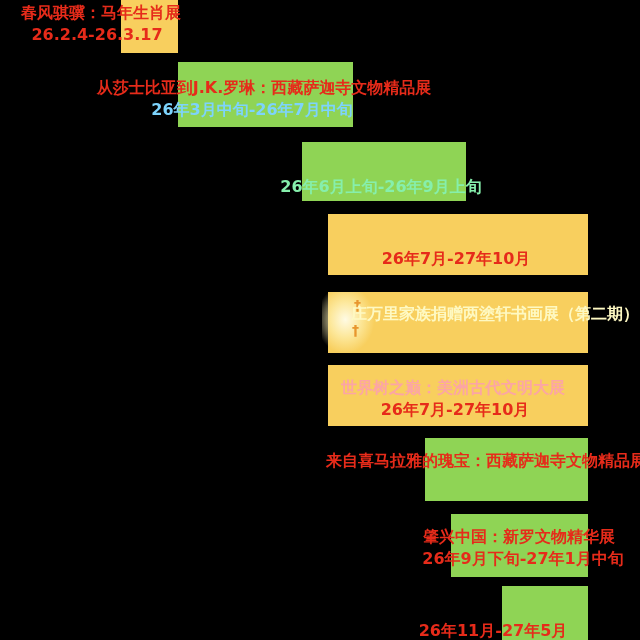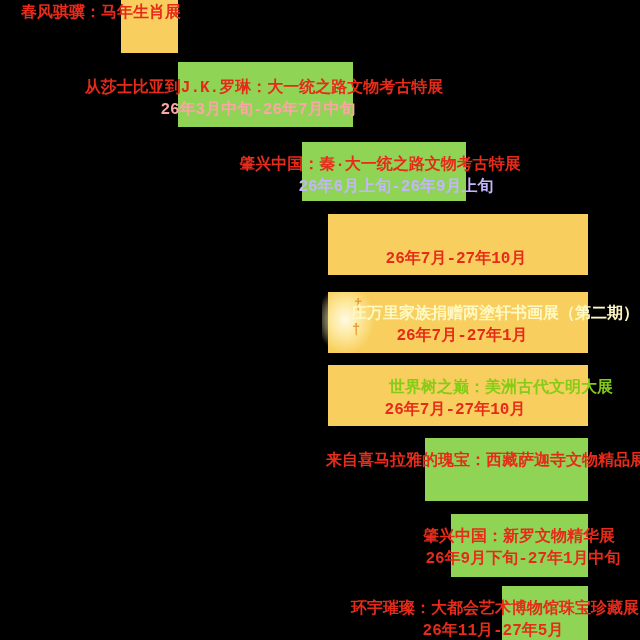--- a/index.html
+++ b/index.html
@@ -26,42 +26,40 @@
     position:absolute;
     transform:translateX(-50%);
     white-space:nowrap;
     font-size:16px;font-weight:700;line-height:22px;
     letter-spacing:0px;
   }
 </style>
 </head>
 <body>
 
-<div class="stage" style="background: rgb(0, 0, 0); font-family: Liberation Mono, monospace;">
+<div class="stage" style="background: rgb(0, 0, 0);">
     <div class="bar" style="left: 121px; top: 0px; width: 57px; height: 53px; background: rgb(248, 207, 94);"></div>
     <span class="tl-line" style="left: 101px; top: 2px; color: rgb(230, 43, 26);">春风骐骥：马年生肖展</span>
+    <span class="tl-line" style="left: 97px; top: 24px; color: rgb(230, 43, 26);">26.2.4-26.3.17</span>
     <div class="bar" style="left: 178px; top: 62px; width: 175px; height: 65px; background: rgb(143, 212, 85);"></div>
-    <span class="tl-line" style="left: 264px; top: 77px; color: rgb(230, 43, 26);">从莎士比亚到J.K.罗琳：大一统之路文物考古特展</span>
-    <span class="tl-line" style="left: 258px; top: 99px; color: #fca5a5;">26年3月中旬-26年7月中旬</span>
+    <span class="tl-line" style="left: 264px; top: 77px; color: rgb(230, 43, 26);">从莎士比亚到J.K.罗琳：西藏萨迦寺文物精品展</span>
+    <span class="tl-line" style="left: 252px; top: 99px; color: #7dd3fc;">26年3月中旬-26年7月中旬</span>
     <div class="bar" style="left: 302px; top: 142px; width: 164px; height: 59px; background: rgb(143, 212, 85);"></div>
-    <span class="tl-line" style="left: 380px; top: 154px; color: rgb(230, 43, 26);">肇兴中国：秦·大一统之路文物考古特展</span>
-    <span class="tl-line" style="left: 396px; top: 176px; color: #c4b5fd;">26年6月上旬-26年9月上旬</span>
+    <span class="tl-line" style="left: 381px; top: 176px; color: #86efac;">26年6月上旬-26年9月上旬</span>
     <div class="bar" style="left: 328px; top: 214px; width: 260px; height: 61px; background: rgb(248, 207, 94);"></div>
     <span class="tl-line" style="left: 456px; top: 248px; color: rgb(230, 43, 26);">26年7月-27年10月</span>
     <div class="bar" style="left: 328px; top: 292px; width: 260px; height: 61px; background: rgb(248, 207, 94);">
       <div class="glow"></div>
       <span class="dagger" style="left: 26px; top: 6px; color: rgb(232, 150, 46);">†</span>
       <span class="dagger" style="left: 24px; top: 31px; color: rgb(232, 150, 46);">†</span>
     </div>
     <span class="tl-line" style="left: 495px; top: 303px; color: #fef9c3;">庄万里家族捐赠两塗轩书画展（第二期）</span>
-    <span class="tl-line" style="left: 462px; top: 325px; color: rgb(230, 43, 26);">26年7月-27年1月</span>
     <div class="bar" style="left: 328px; top: 365px; width: 260px; height: 61px; background: rgb(248, 207, 94);"></div>
-    <span class="tl-line" style="left: 453px; top: 377px; color: #84cc16; margin-left: 48px;">世界树之巅：美洲古代文明大展</span>
+    <span class="tl-line" style="left: 453px; top: 377px; color: #fca5a5;">世界树之巅：美洲古代文明大展</span>
     <span class="tl-line" style="left: 455px; top: 399px; color: rgb(230, 43, 26);">26年7月-27年10月</span>
     <div class="bar" style="left: 425px; top: 438px; width: 163px; height: 63px; background: rgb(143, 212, 85);"></div>
     <span class="tl-line" style="left: 486px; top: 450px; color: rgb(230, 43, 26);">来自喜马拉雅的瑰宝：西藏萨迦寺文物精品展</span>
     <div class="bar" style="left: 451px; top: 514px; width: 137px; height: 63px; background: rgb(143, 212, 85);"></div>
     <span class="tl-line" style="left: 519px; top: 526px; color: rgb(230, 43, 26);">肇兴中国：新罗文物精华展</span>
     <span class="tl-line" style="left: 523px; top: 548px; color: rgb(230, 43, 26);">26年9月下旬-27年1月中旬</span>
     <div class="bar" style="left: 502px; top: 586px; width: 86px; height: 54px; background: rgb(143, 212, 85);"></div>
-    <span class="tl-line" style="left: 495px; top: 598px; color: rgb(230, 43, 26);">环宇璀璨：大都会艺术博物馆珠宝珍藏展</span>
     <span class="tl-line" style="left: 493px; top: 620px; color: rgb(230, 43, 26);">26年11月-27年5月</span>
   </div>
 
 </body></html>

